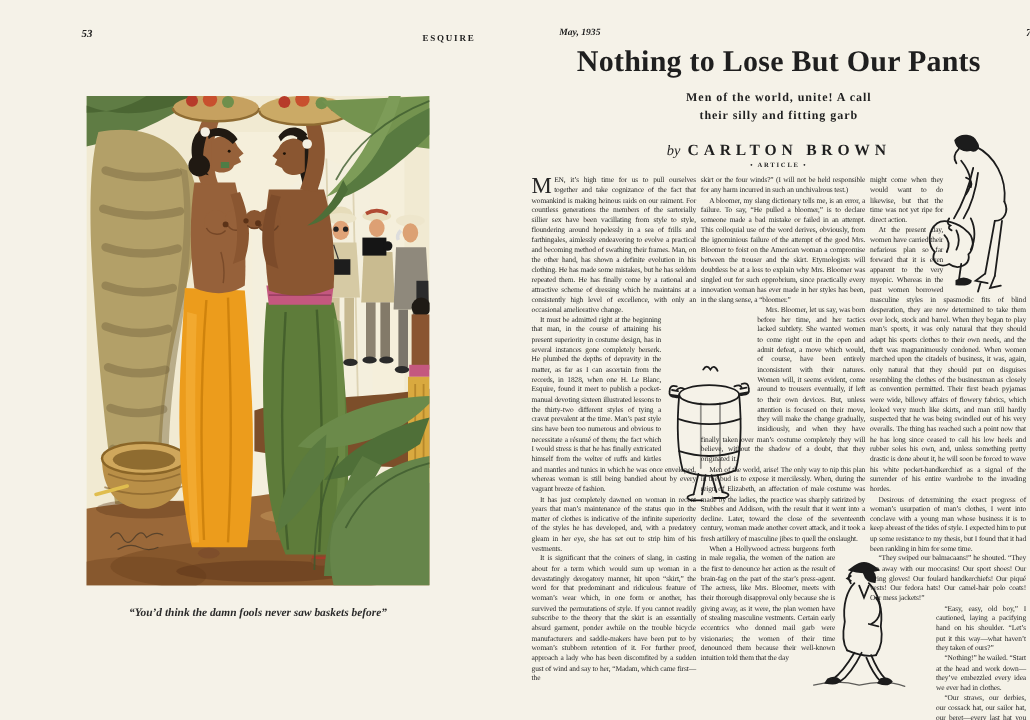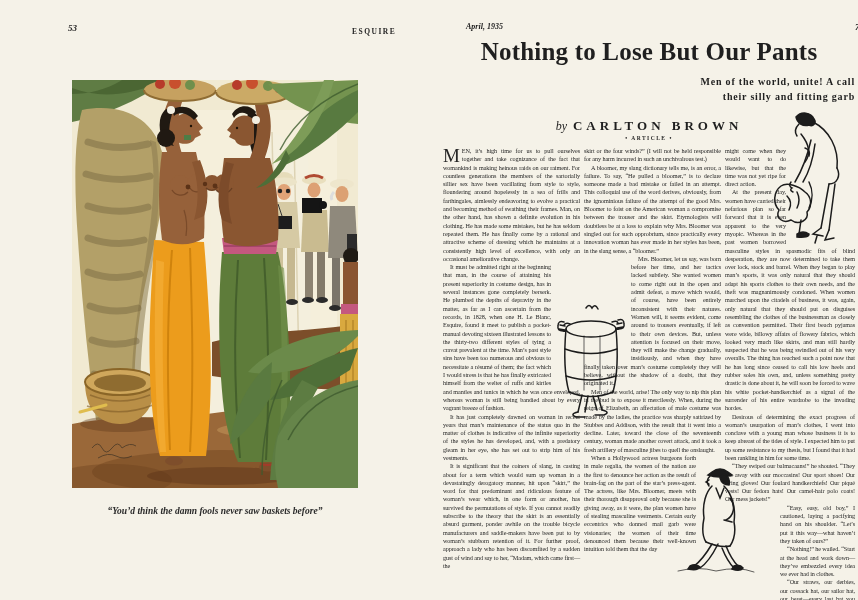--- a/index.html
+++ b/index.html
@@ -15,21 +15,21 @@
   #folio-right{left:831px;top:22px;margin-left:24px;}
   #magazine-name{left:352px;top:27px;font-size:7.5px;font-weight:bold;letter-spacing:1.5px;}
   #issue-date{left:466px;top:22px;font-size:8px;font-weight:bold;font-style:italic;}
   
   #illustration-box{left:72px;top:80px;width:286px;height:408px;}
   #caption{left:60px;top:506px;width:310px;text-align:center;
     font-size:9.5px;font-weight:bold;font-style:italic;color:#2a2a2a;}
   
   #title{left:443px;top:38px;width:412px;text-align:center;
     font-size:25px;font-weight:bold;letter-spacing:0.2px;white-space:nowrap;}
-  #subtitle{left:443px;top:74px;width:412px;text-align:right;
+  #subtitle{left:443px;top:74px;width:412px;text-align:center;
     font-size:10px;font-weight:bold;letter-spacing:0.8px;line-height:15px;}
   #byline{left:443px;top:116px;width:412px;text-align:center;}
   #byline .by{font-style:italic;font-size:12px;margin-right:6px;}
   #byline .author{font-weight:bold;font-size:13px;letter-spacing:4px;margin-top:14px;}
   #kicker{left:443px;top:135px;width:412px;text-align:center;
     font-size:5.5px;font-weight:bold;letter-spacing:1.5px;}
   
   #cols{left:443px;top:147px;width:412px;display:flex;gap:4px;}
   .col{width:137px;font-size:6.2px;line-height:8.3px;letter-spacing:-0.1px;
     text-align:justify;color:#262626;}
@@ -46,21 +46,21 @@
   .sketch{position:absolute;}
   #sketch-pants{left:763px;top:110px;}
   #sketch-barrel{left:554px;top:292px;}
   #sketch-suit{left:672px;top:464px;}
 </style>
 </head>
 <body>
 
 <div class="abs folio" id="folio-left">53</div>
 <div class="abs" id="magazine-name">ESQUIRE</div>
-<div class="abs" id="issue-date">April, 1935</div>
+<div class="abs" id="issue-date">May, 1935</div>
 <div class="abs folio" id="folio-right">79</div>
 
 <div class="abs" id="illustration-box">
 <svg width="286" height="408" viewBox="0 0 286 408">
 
   <rect width="286" height="408" fill="#f1ead2"></rect>
   <rect x="105" y="30" width="160" height="310" fill="#f5efdb"></rect>
 
   <polygon points="138,100 200,52 236,68 240,335 140,335" fill="#f4efdd"></polygon>
   <path d="M200,52 L206,330" stroke="#ddd3b4" stroke-width="1.5" fill="none"></path>

